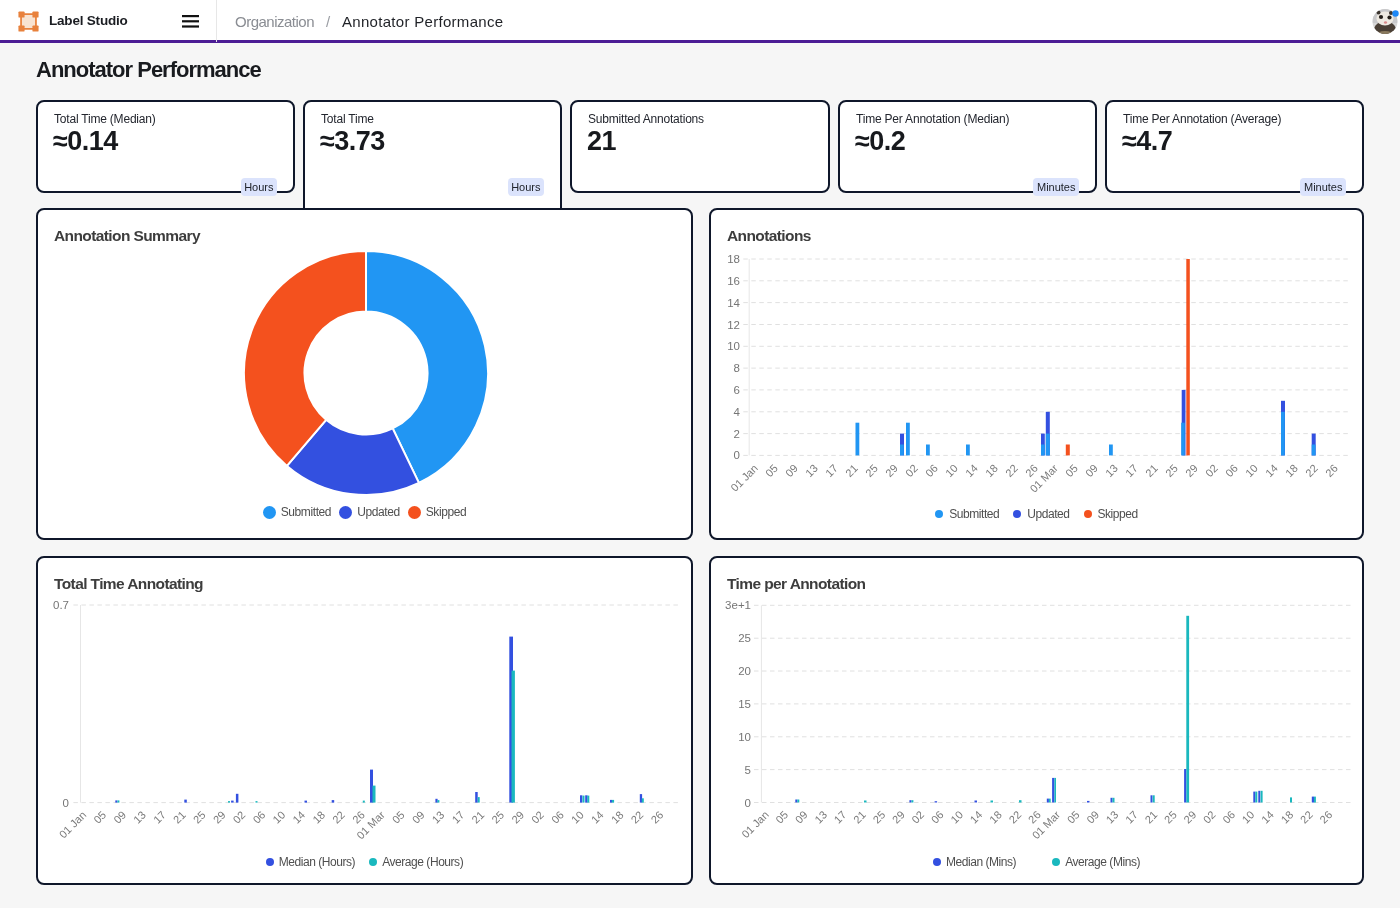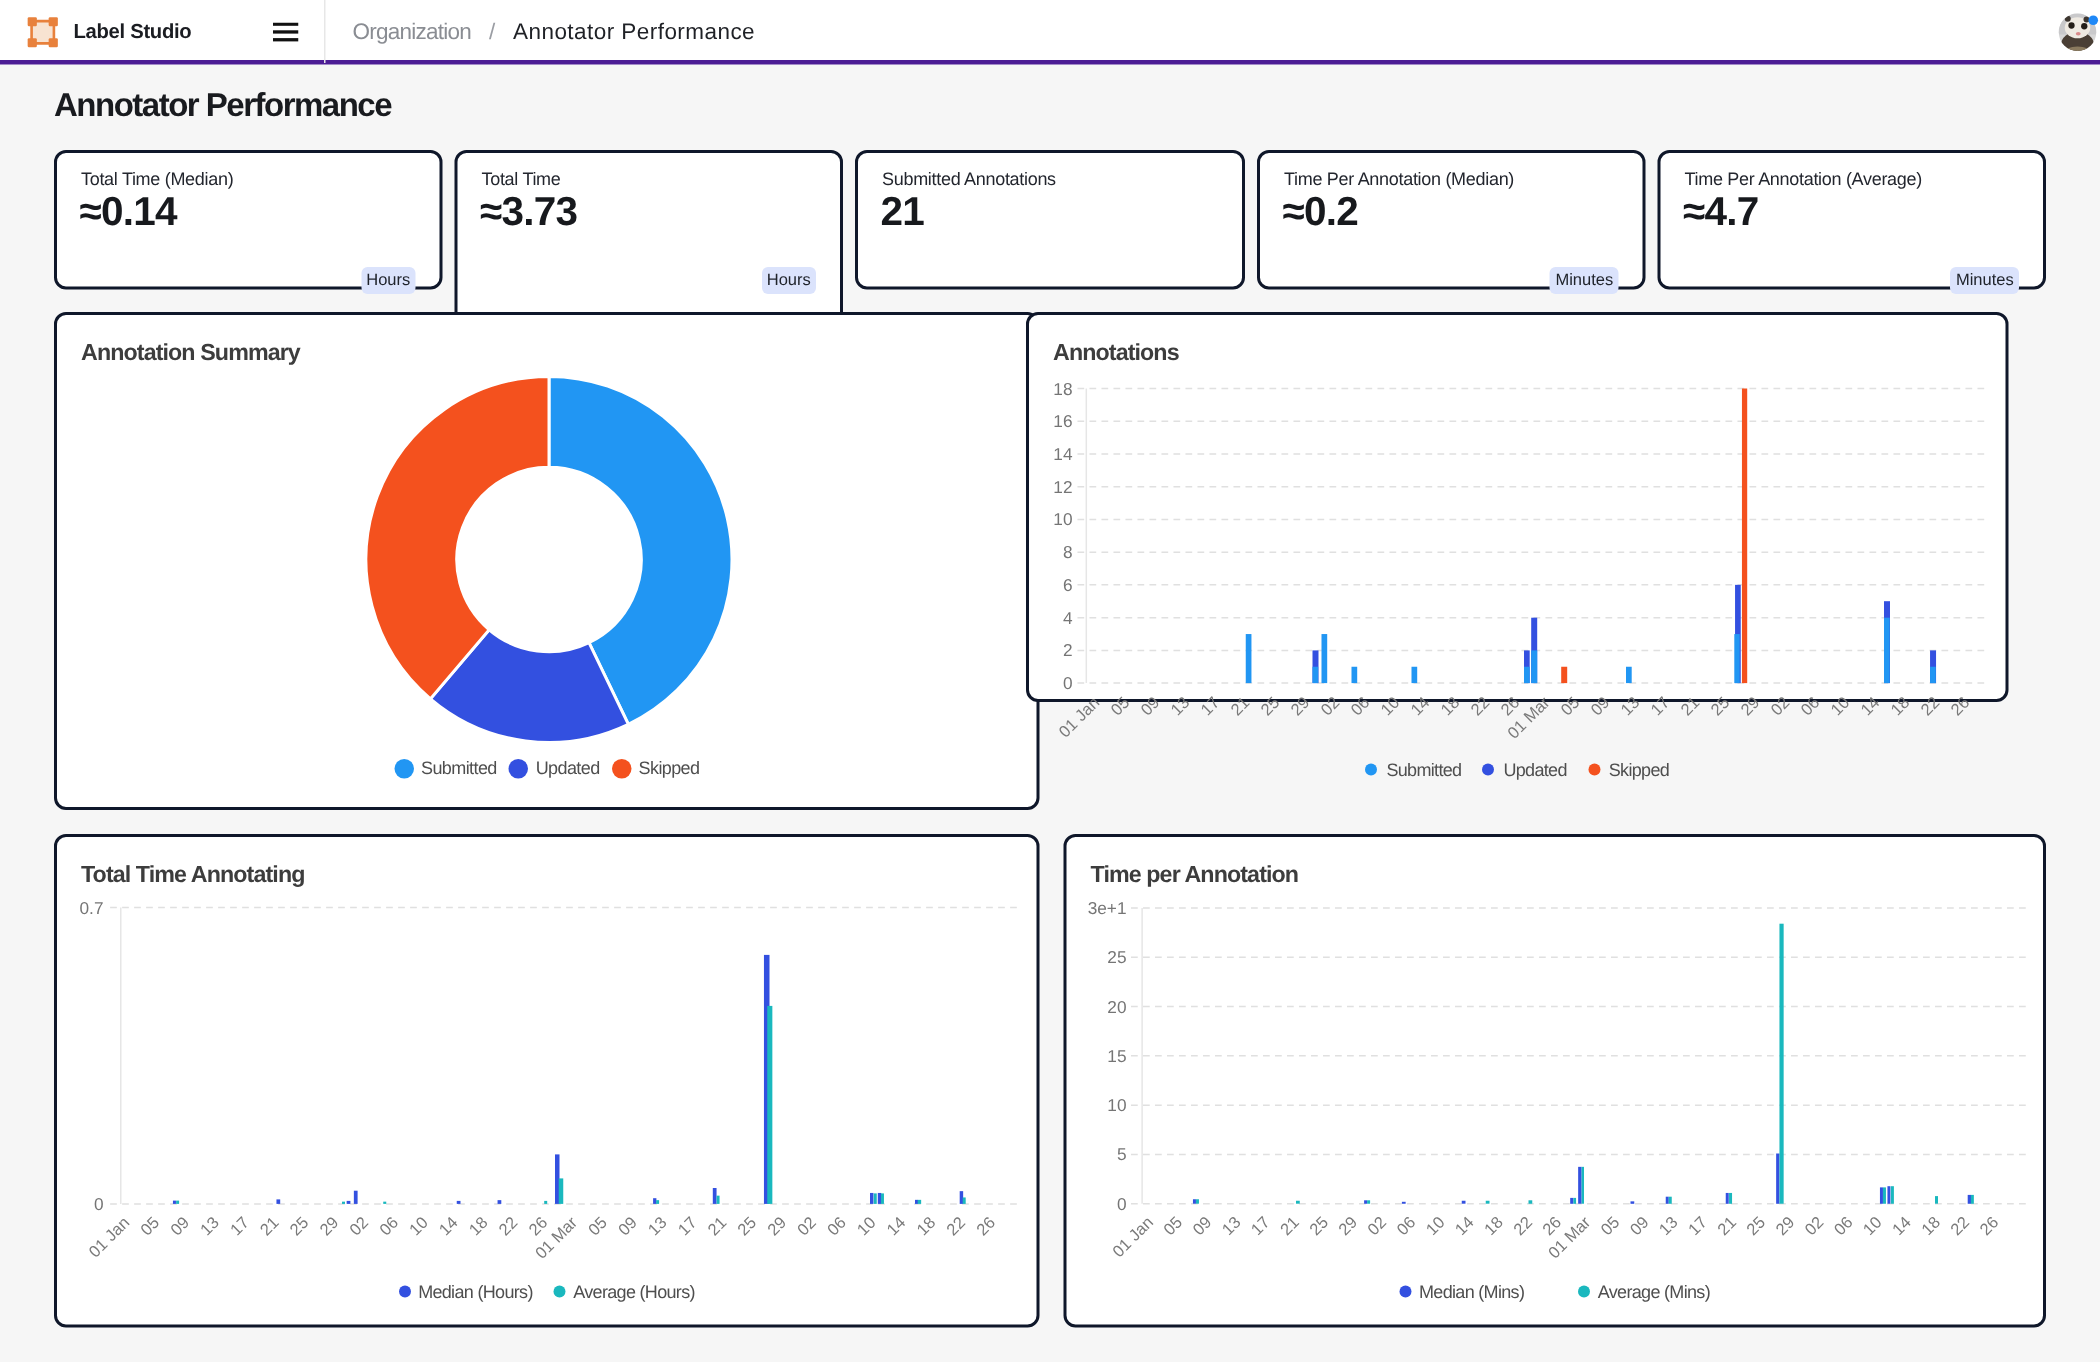--- a/index.html
+++ b/index.html
@@ -91,21 +91,21 @@
         <span style="font-size:12px;color:#4f4f4f;letter-spacing:-0.4px;white-space:nowrap">Submitted</span>
       </span><span style="display:inline-flex;align-items:center;margin:0 4.0px">
         <span style="width:13px;height:13px;border-radius:50%;background:#3350e0;margin-right:5px;flex:none"></span>
         <span style="font-size:12px;color:#4f4f4f;letter-spacing:-0.4px;white-space:nowrap">Updated</span>
       </span><span style="display:inline-flex;align-items:center;margin:0 4.0px">
         <span style="width:13px;height:13px;border-radius:50%;background:#f4511e;margin-right:5px;flex:none"></span>
         <span style="font-size:12px;color:#4f4f4f;letter-spacing:-0.4px;white-space:nowrap">Skipped</span>
       </span></div>
   </div>
 
-  <div class="card" style="left:684px;top:208px;width:655px;height:260px">
+  <div class="card" style="left:709px;top:208px;width:655px;height:332px">
     <div class="ctitle">Annotations</div>
     <svg width="655" height="332" viewBox="0 0 655 332" style="position:absolute;left:0;top:0" font-family="Liberation Sans, sans-serif">
       <line x1="32.3" y1="245.4" x2="639.7" y2="245.4" stroke="#e0e0e0" stroke-width="1" stroke-dasharray="4.5 3.5"></line>
       <text x="29" y="249.4" text-anchor="end" font-size="11.5" fill="#757575">0</text>
       <line x1="32.3" y1="223.6" x2="639.7" y2="223.6" stroke="#e0e0e0" stroke-width="1" stroke-dasharray="4.5 3.5"></line>
       <text x="29" y="227.6" text-anchor="end" font-size="11.5" fill="#757575">2</text>
       <line x1="32.3" y1="201.8" x2="639.7" y2="201.8" stroke="#e0e0e0" stroke-width="1" stroke-dasharray="4.5 3.5"></line>
       <text x="29" y="205.8" text-anchor="end" font-size="11.5" fill="#757575">4</text>
       <line x1="32.3" y1="179.9" x2="639.7" y2="179.9" stroke="#e0e0e0" stroke-width="1" stroke-dasharray="4.5 3.5"></line>
       <text x="29" y="183.9" text-anchor="end" font-size="11.5" fill="#757575">6</text>

